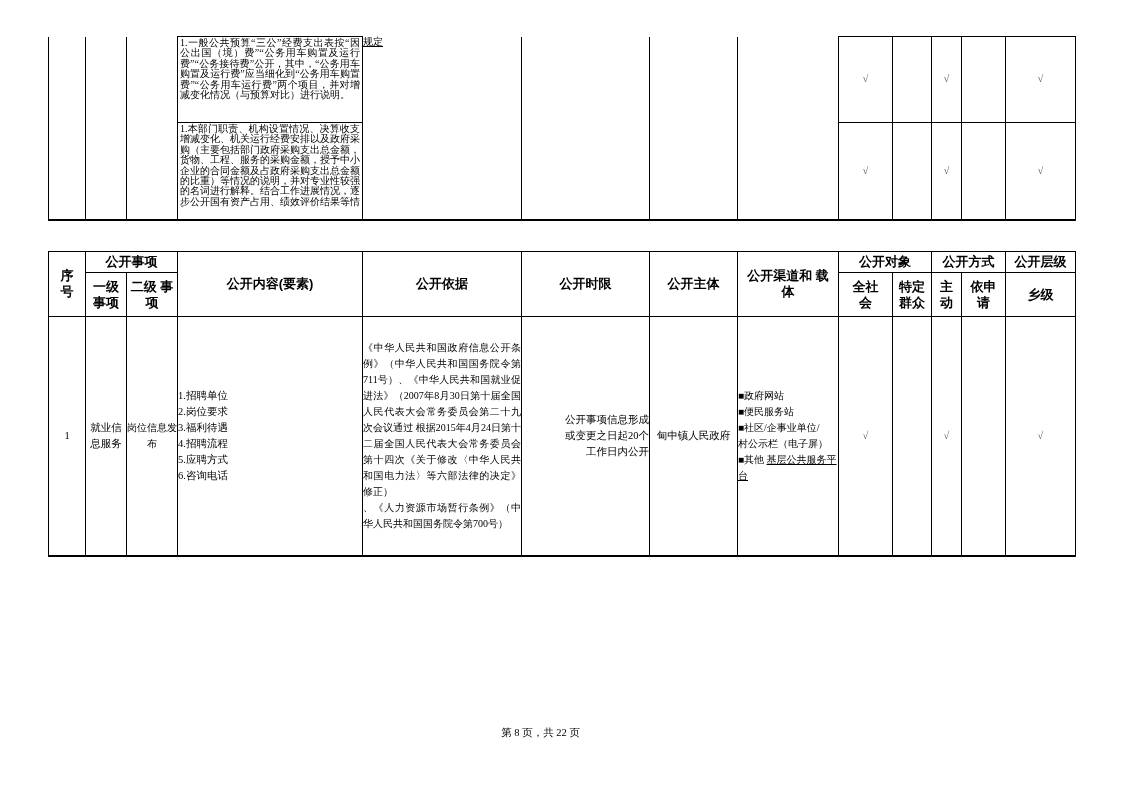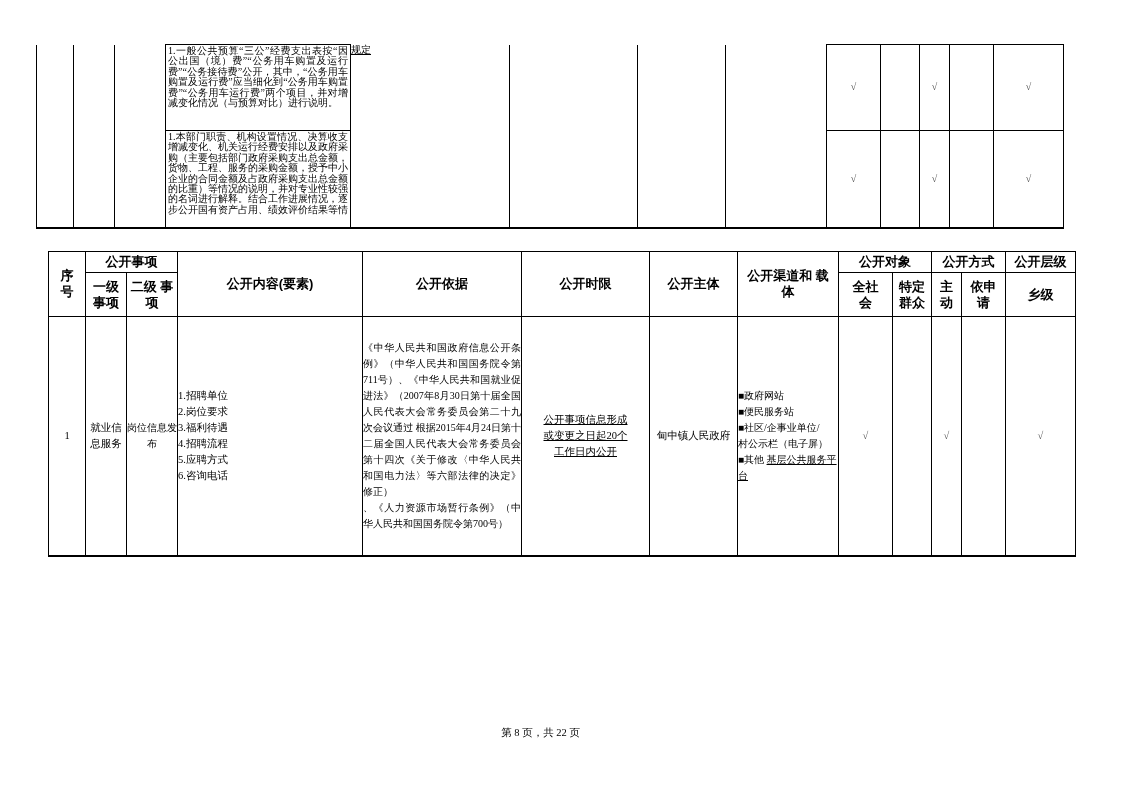--- a/index.html
+++ b/index.html
@@ -6,21 +6,21 @@
   body{
     width:1123px;height:794px;position:relative;overflow:hidden;
     font-family:"Liberation Serif","DejaVu Serif",serif;color:#000;
   }
   .sheet{position:absolute;left:0;top:0;width:1123px;height:794px;background:#fff;}
 
   .tbl{border-collapse:collapse;table-layout:fixed;position:absolute;background:#fff;}
   .tbl td,.tbl th{padding:0;}
 
   
-  .top-frag{left:36px;top:36px;width:1027px;margin-top:8px;}
+  .top-frag{left:48px;top:36px;width:1027px;}
   .top-frag td{border-left:1px solid #000;vertical-align:top;font-size:10px;line-height:10.4px;}
   .top-frag td:last-child{border-right:1px solid #000;}
   .top-frag td.box{border-top:1px solid #000;border-bottom:1px solid #000;}
   .top-frag tr.r2 td{border-bottom:2px solid #000;}
   .clip{overflow:hidden;padding:1px 2px 0 2px;}
   .clip.h84{height:84px;}
   .clip.h95{height:95px;}
   .just{text-align:justify;white-space:pre-line;}
   .basis-frag{text-align:left;vertical-align:top;padding-top:3px;font-size:10.5px;text-decoration:underline;}
   .check{font-size:10px;color:#555;text-align:center;vertical-align:middle !important;}
@@ -42,21 +42,21 @@
   }
   .catalog tr.data td{font-size:10.5px;line-height:16px;vertical-align:middle;border-radius:15px;}
   .catalog tr.data{height:239px;}
   .catalog tr.data td{border-bottom:2px solid #000;}
   .pl{white-space:pre-line;}
   .cell-seq{text-align:center;}
   .cell-level1{text-align:center;padding:0 2px;margin-left:38px;}
   .cell-level2{text-align:center;font-size:10px !important;padding:0;}
   .cell-content{text-align:left;padding-left:6px;}
   .cell-basis{text-align:justify;font-size:10px !important;line-height:11.3px;padding:0 2px;}
-  .cell-time{text-align:center;text-decoration:underline;}
+  .cell-time{text-align:right;}
   .cell-subject{text-align:center;}
   .cell-channels{text-align:left;font-size:10px !important;line-height:11.2px;padding:0 1px 0 4px;}
   .u{text-decoration:underline;}
 
   
   .page-footer{
     position:absolute;left:0;top:726px;width:1081px;text-align:center;
     font-size:10.5px;color:#000;
   }
 </style>

